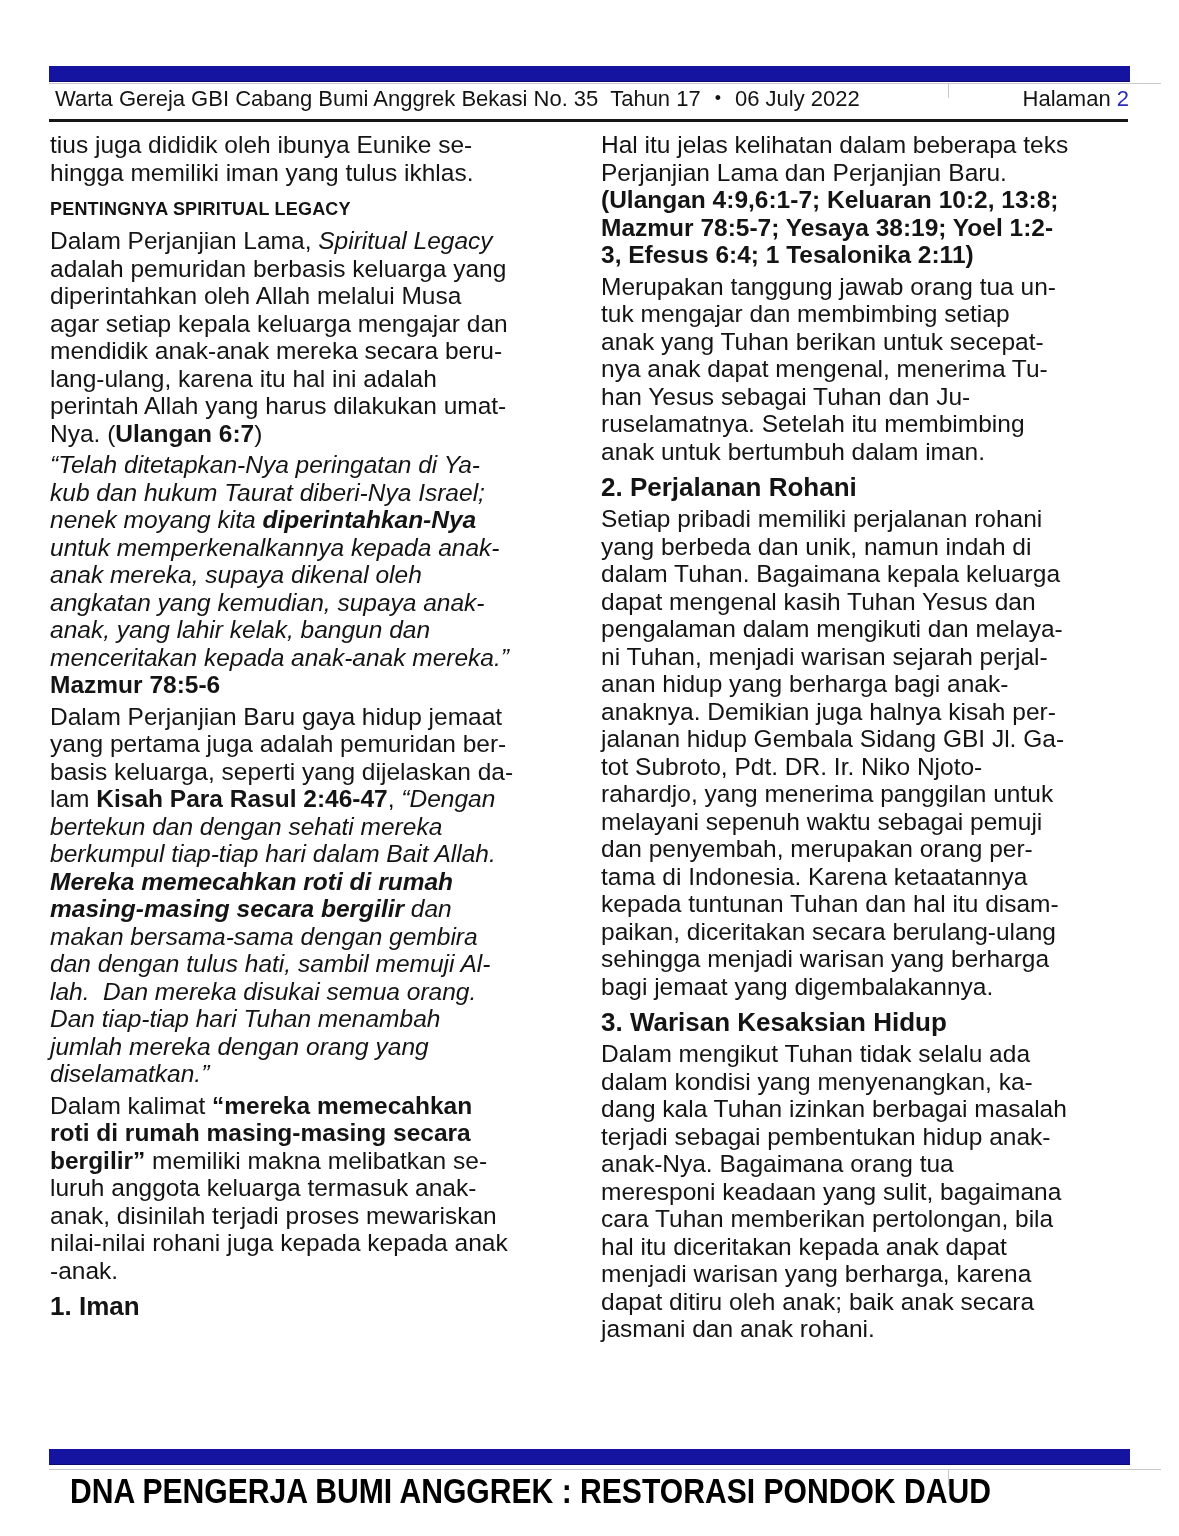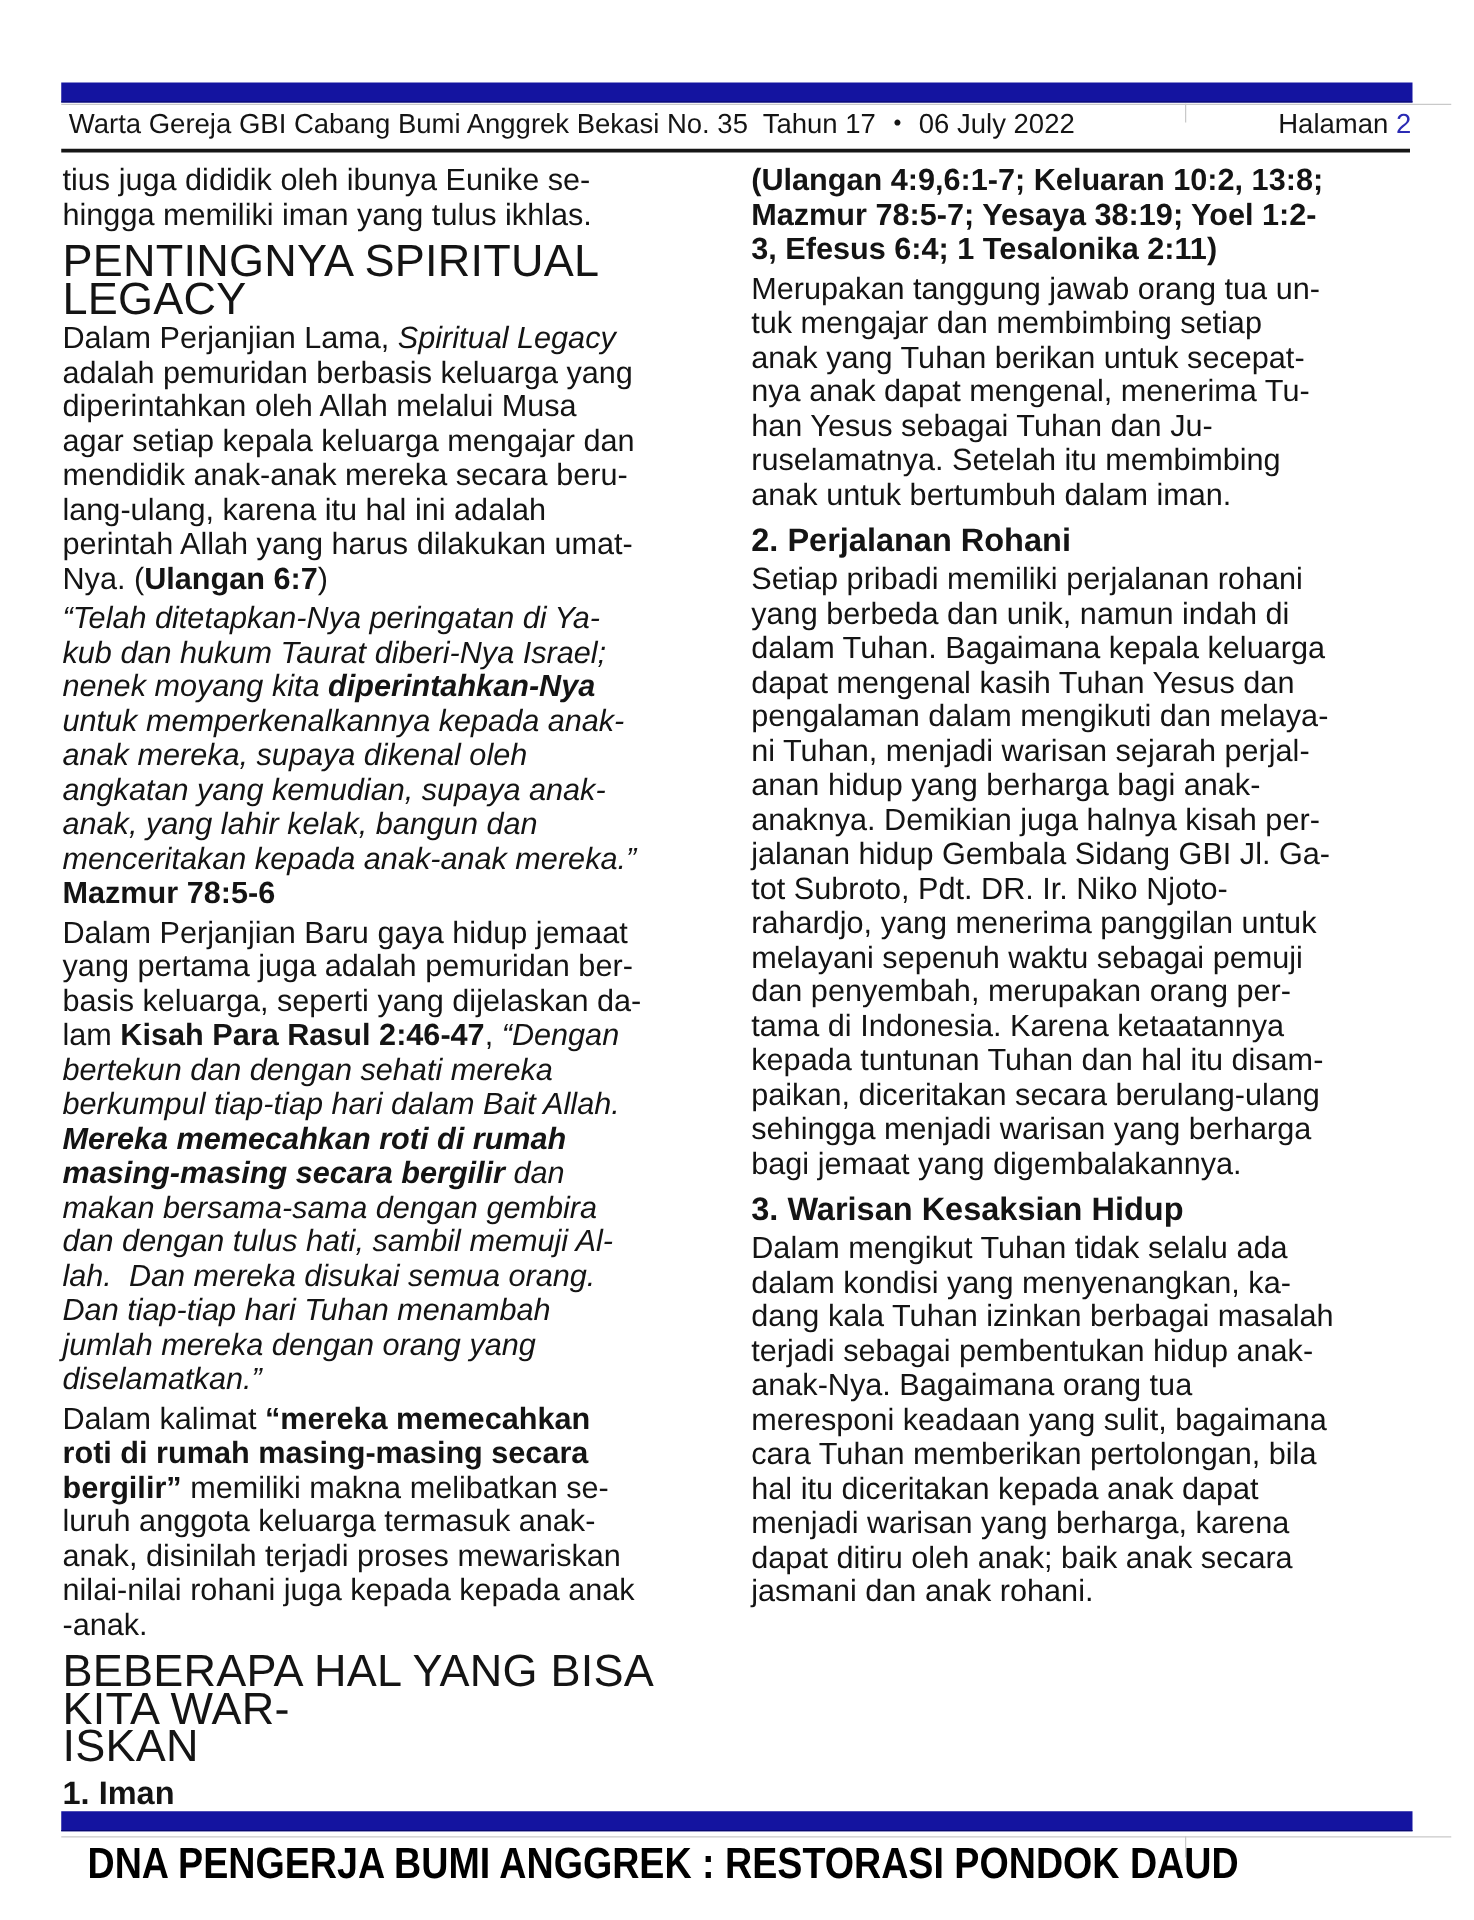--- a/index.html
+++ b/index.html
@@ -24,21 +24,21 @@
   .pgnum{color:#2B2BB4;}
   .rule{position:absolute;left:49px;top:119px;width:1079px;height:3px;background:#161616;}
   
   .columns{position:absolute;left:50px;top:131px;width:1085px;display:flex;gap:35px;justify-content:center;}
   .col-left{width:516px;}
   .col-right{width:534px;}
   p.body{font-size:24.5px;line-height:27.5px;margin:0 0 4px 0;white-space:pre-wrap;}
   .i{font-style:italic;}
   .b{font-weight:700;}
   .bi{font-weight:700;font-style:italic;}
-  .h-caps{font-size:36px;line-height:30px;font-weight:400;margin:8px 0 3px 0;white-space:pre-wrap;letter-spacing:0.2px;}
+  .h-caps{font-size:18px;line-height:30px;font-weight:700;margin:8px 0 3px 0;white-space:pre-wrap;letter-spacing:0.2px;}
   .h-num{font-size:26px;line-height:30px;font-weight:700;margin:7px 0 3px 0;white-space:pre-wrap;}
   .ws{white-space:pre;}
   
   .footer-text{position:absolute;left:70px;top:1472px;}
   .footer-text span{
     display:inline-block;font-size:35px;line-height:38px;font-weight:700;color:#000;
     transform:scaleX(0.86);transform-origin:0 50%;white-space:pre;
   }
 </style>
 </head>
@@ -106,27 +106,27 @@
 diselamatkan.”</span></p>
 
       <p class="body"><span>Dalam kalimat </span><span class="b">“mereka memecahkan
 roti di rumah masing-masing secara
 bergilir”</span><span> memiliki makna melibatkan se-
 luruh anggota keluarga termasuk anak-
 anak, disinilah terjadi proses mewariskan
 nilai-nilai rohani juga kepada kepada anak
 -anak.</span></p>
 
-      <div class="h-caps">BEBERAPA HAL YANG BISA KITA WAR-
-ISKAN</div>
       <div class="h-num">1. Iman</div>
     </div>
 
     <div class="col-right">
-      <p class="body"><span class="b">(Ulangan 4:9,6:1-7; Keluaran 10:2, 13:8;
+      <p class="body"><span>Hal itu jelas kelihatan dalam beberapa teks
+Perjanjian Lama dan Perjanjian Baru.
+</span><span class="b">(Ulangan 4:9,6:1-7; Keluaran 10:2, 13:8;
 Mazmur 78:5-7; Yesaya 38:19; Yoel 1:2-
 3, Efesus 6:4; 1 Tesalonika 2:11)</span></p>
 
       <p class="body"><span>Merupakan tanggung jawab orang tua un-
 tuk mengajar dan membimbing setiap
 anak yang Tuhan berikan untuk secepat-
 nya anak dapat mengenal, menerima Tu-
 han Yesus sebagai Tuhan dan Ju-
 ruselamatnya. Setelah itu membimbing
 anak untuk bertumbuh dalam iman.</span></p>

